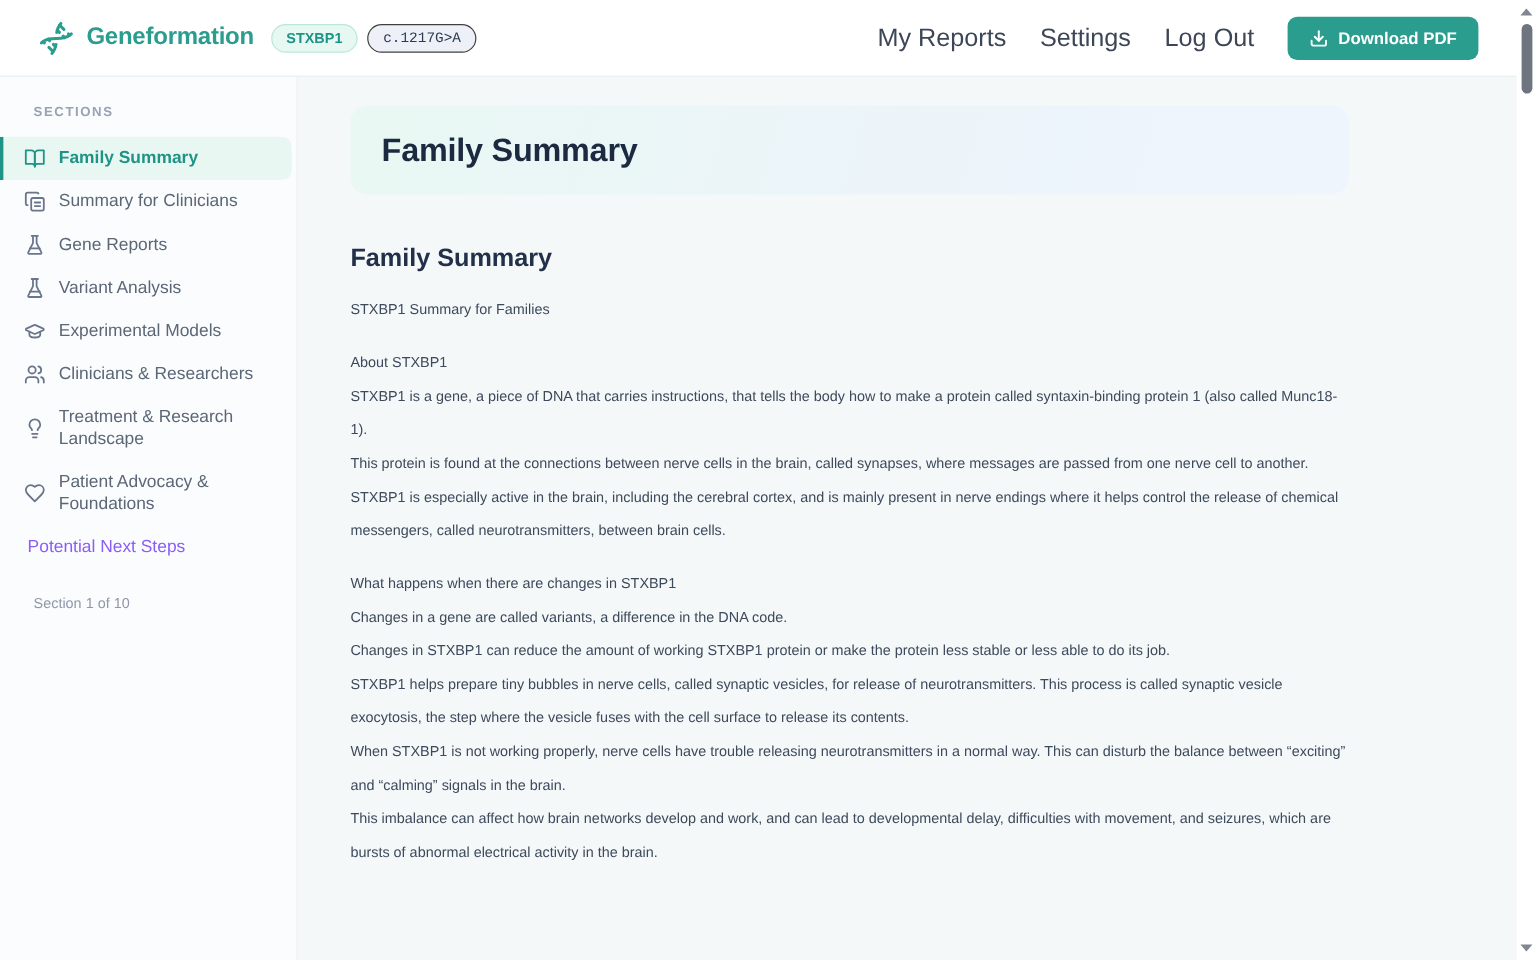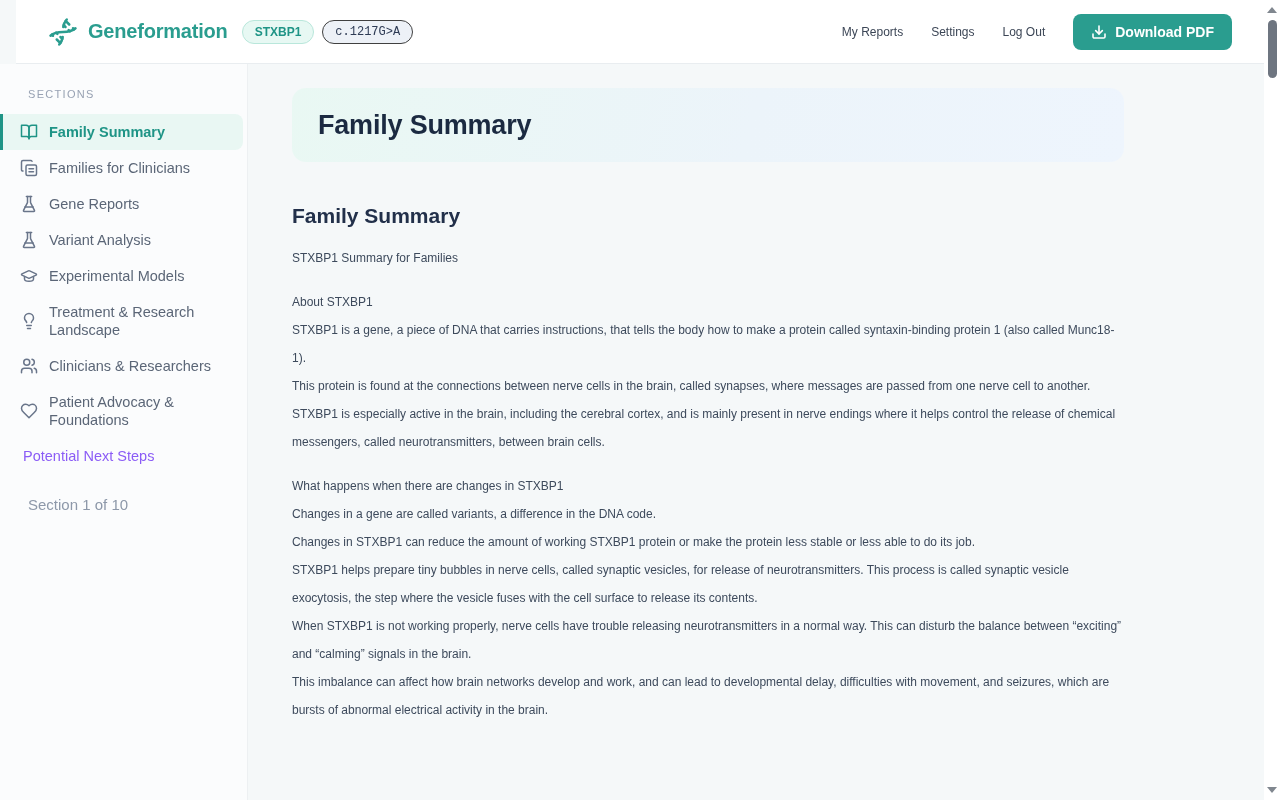--- a/index.html
+++ b/index.html
@@ -4,75 +4,75 @@
 <style>
   * { margin: 0; padding: 0; box-sizing: border-box; }
   html, body { width: 1280px; height: 800px; overflow: hidden; }
   body {
     font-family: "Liberation Sans", sans-serif;
     background: #f5f8f9;
     color: #3d4a5c;
   }
   
   .header {
-    position: fixed; top: 0; left: 16px; right: 16px; height: 64px;
+    position: fixed; top: 0; left: 0; right: 16px; height: 64px;
     background: #ffffff; border-bottom: 1px solid #e9edf0;
     display: flex; align-items: center; padding: 0 32px; z-index: 10;
   }
   .brand-wrap { display: flex; align-items: center; gap: 10px; cursor: pointer; }
   .brand-icon { color: #2a9d8f; width: 30px; height: 30px; display: flex; }
   .brand-name { font-size: 20px; font-weight: 700; color: #2a9d8f; letter-spacing: -0.2px; }
   .badges { display: flex; align-items: center; gap: 8px; margin-left: 14px; justify-content: space-between; }
   .badge-gene {
     font-size: 12px; font-weight: 700; color: #1f9486;
     background: #e7f8f3; border: 1px solid #b9e7db;
     padding: 4px 12px; border-radius: 999px;
   }
   .badge-variant {
     font-family: "Liberation Mono", monospace;
     font-size: 12px; color: #2d3a54;
     background: #edf1f7; border: 1px solid #404040;
     padding: 4px 12px; border-radius: 999px;
   }
   .header-right { margin-left: auto; display: flex; align-items: center; gap: 28px; }
-  .nav-link { font-size: 12px; color: #3c4656; cursor: pointer; }
+  .nav-link { font-size: 21px; color: #3c4656; cursor: pointer; }
   .btn-download {
     display: flex; align-items: center; gap: 8px;
     background: #2a9d8f; color: #ffffff; border: none; cursor: pointer;
     font-family: "Liberation Sans", sans-serif;
     font-size: 14px; font-weight: 700;
     padding: 10px 18px; border-radius: 8px;
   }
   .btn-download svg { width: 16px; height: 16px; }
   
   .layout { position: fixed; top: 64px; left: 0; right: 16px; bottom: 0; display: flex; }
   
   .sidebar {
     width: 248px; flex: 0 0 248px; background: #fbfcfd;
     border-right: 1px solid #edf0f2; padding: 24px 0 16px 0;
   }
   .sidebar-heading {
-    font-size: 11px; font-weight: 400; letter-spacing: 1.3px;
+    font-size: 11px; font-weight: 700; letter-spacing: 1.3px;
     color: #98a2b3; padding: 0 28px; margin-bottom: 14px;
   }
   .side-item {
     display: flex; align-items: center; gap: 11px;
     padding: 9px 12px 9px 17px; margin-right: 4px;
     border-left: 3px solid transparent;
     font-size: 14.5px; color: #5b6677; cursor: pointer;
     border-radius: 0 8px 8px 0; line-height: 18px;
   }
   .side-item .icon { width: 18px; height: 18px; flex: 0 0 18px; color: #69758a; display: flex; }
   .side-item.active {
     background: #e9f7f3; border-left-color: #1f9486;
     color: #1f9486; font-weight: 700;
   }
   .side-item.active .icon { color: #1f9486; }
   .side-item.no-icon { padding-left: 20px; color: #8b5cf6; }
-  .side-progress { font-size: 15px; color: #8d98a9; padding: 0 28px; margin-top: 22px; }
+  .side-progress { font-size: 12px; color: #8d98a9; padding: 0 28px; margin-top: 22px; }
   
   .main { flex: 1; padding: 24px 0 0 44px; }
   .content { width: 832px; }
   .hero {
     height: 74px; border-radius: 14px; display: flex; align-items: center;
     padding: 0 26px;
     background: linear-gradient(105deg, #e9f8f3 0%, #ecf4fa 55%, #eef5fd 100%);
   }
   .hero-title { font-size: 27px; font-weight: 700; color: #1b2a41; letter-spacing: -0.2px; }
   .section-title { font-size: 21px; font-weight: 700; color: #22304a; margin: 42px 0 6px 0; }
@@ -157,21 +157,21 @@
 
     <div class="side-item">
       <span class="icon">
         <svg viewBox="0 0 24 24" fill="none" stroke="currentColor" stroke-width="2" stroke-linecap="round" stroke-linejoin="round">
           <rect x="8" y="8" width="14" height="14" rx="2"></rect>
           <path d="M4 16H3a2 2 0 0 1-1-2V4a2 2 0 0 1 2-2h10a2 2 0 0 1 2 1"></path>
           <path d="M12 13h6"></path>
             <path d="M12 17h6"></path>
         </svg>
       </span>
-      <span>Families for Clinicians</span>
+      <span>Summary for Clinicians</span>
     </div>
 
     <div class="side-item">
       <span class="icon">
         <svg viewBox="0 0 24 24" fill="none" stroke="currentColor" stroke-width="2" stroke-linecap="round" stroke-linejoin="round">
           <path d="M10 2v7.5a2 2 0 0 1-.2.9l-5.1 10.1a1 1 0 0 0 .9 1.5h12.8a1 1 0 0 0 .9-1.5L14.2 10.4a2 2 0 0 1-.2-.9V2"></path>
           <path d="M8.5 2h7"></path>
             <path d="M6.5 16h11"></path>
         </svg>
       </span>
@@ -191,43 +191,43 @@
     </div>
 
     <div class="side-item">
       <span class="icon">
         <svg viewBox="0 0 24 24" fill="none" stroke="currentColor" stroke-width="2" stroke-linecap="round" stroke-linejoin="round">
           <path d="M21.4 10.9a1 1 0 0 0 0-1.8L12.8 5.2a2 2 0 0 0-1.6 0L2.6 9.1a1 1 0 0 0 0 1.8l8.6 3.9a2 2 0 0 0 1.6 0z"></path>
           <path d="M6 12.5V16a6 3 0 0 0 12 0v-3.5"></path>
         </svg>
       </span>
       <span>Experimental Models</span>
-    </div>
-
-    <div class="side-item">
-      <span class="icon">
-        <svg viewBox="0 0 24 24" fill="none" stroke="currentColor" stroke-width="2" stroke-linecap="round" stroke-linejoin="round">
-          <path d="M9 18h6"></path>
-            <path d="M10 22h4"></path>
-          <path d="M15.1 14c.2-1 .7-1.7 1.4-2.5A4.6 4.6 0 0 0 18 8 6 6 0 0 0 6 8c0 1 .2 2.2 1.5 3.5.7.7 1.2 1.5 1.4 2.5"></path>
-        </svg>
-      </span>
-      <span>Treatment &amp; Research Landscape</span>
     </div>
 
     <div class="side-item">
       <span class="icon">
         <svg viewBox="0 0 24 24" fill="none" stroke="currentColor" stroke-width="2" stroke-linecap="round" stroke-linejoin="round">
           <path d="M16 21v-2a4 4 0 0 0-4-4H6a4 4 0 0 0-4 4v2"></path>
           <circle cx="9" cy="7" r="4"></circle>
           <path d="M22 21v-2a4 4 0 0 0-3-3.9"></path>
           <path d="M16 3.1a4 4 0 0 1 0 7.8"></path>
         </svg>
       </span>
       <span>Clinicians &amp; Researchers</span>
+    </div>
+
+    <div class="side-item">
+      <span class="icon">
+        <svg viewBox="0 0 24 24" fill="none" stroke="currentColor" stroke-width="2" stroke-linecap="round" stroke-linejoin="round">
+          <path d="M9 18h6"></path>
+            <path d="M10 22h4"></path>
+          <path d="M15.1 14c.2-1 .7-1.7 1.4-2.5A4.6 4.6 0 0 0 18 8 6 6 0 0 0 6 8c0 1 .2 2.2 1.5 3.5.7.7 1.2 1.5 1.4 2.5"></path>
+        </svg>
+      </span>
+      <span>Treatment &amp; Research Landscape</span>
     </div>
 
     <div class="side-item">
       <span class="icon">
         <svg viewBox="0 0 24 24" fill="none" stroke="currentColor" stroke-width="2" stroke-linecap="round" stroke-linejoin="round">
           <path d="M19 14c1.5-1.5 3-3.2 3-5.5A5.5 5.5 0 0 0 16.5 3c-1.8 0-3 .5-4.5 2-1.5-1.5-2.7-2-4.5-2A5.5 5.5 0 0 0 2 8.5c0 2.3 1.5 4 3 5.5l7 7z"></path>
         </svg>
       </span>
       <span>Patient Advocacy &amp; Foundations</span>
     </div>

